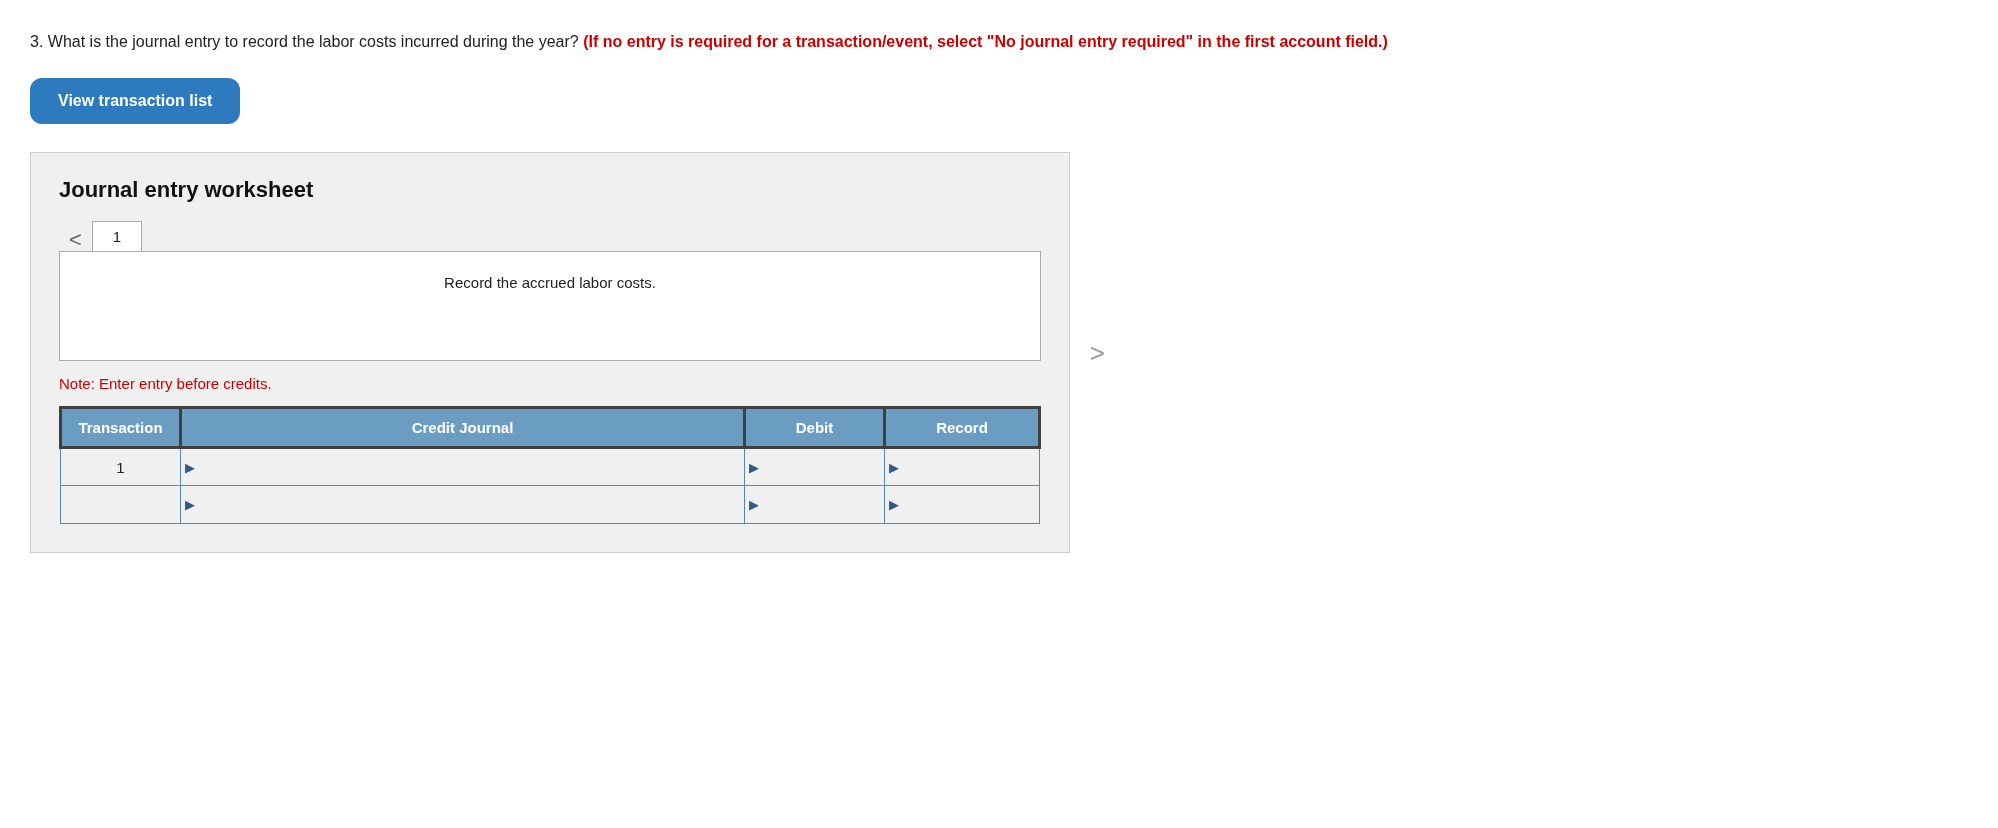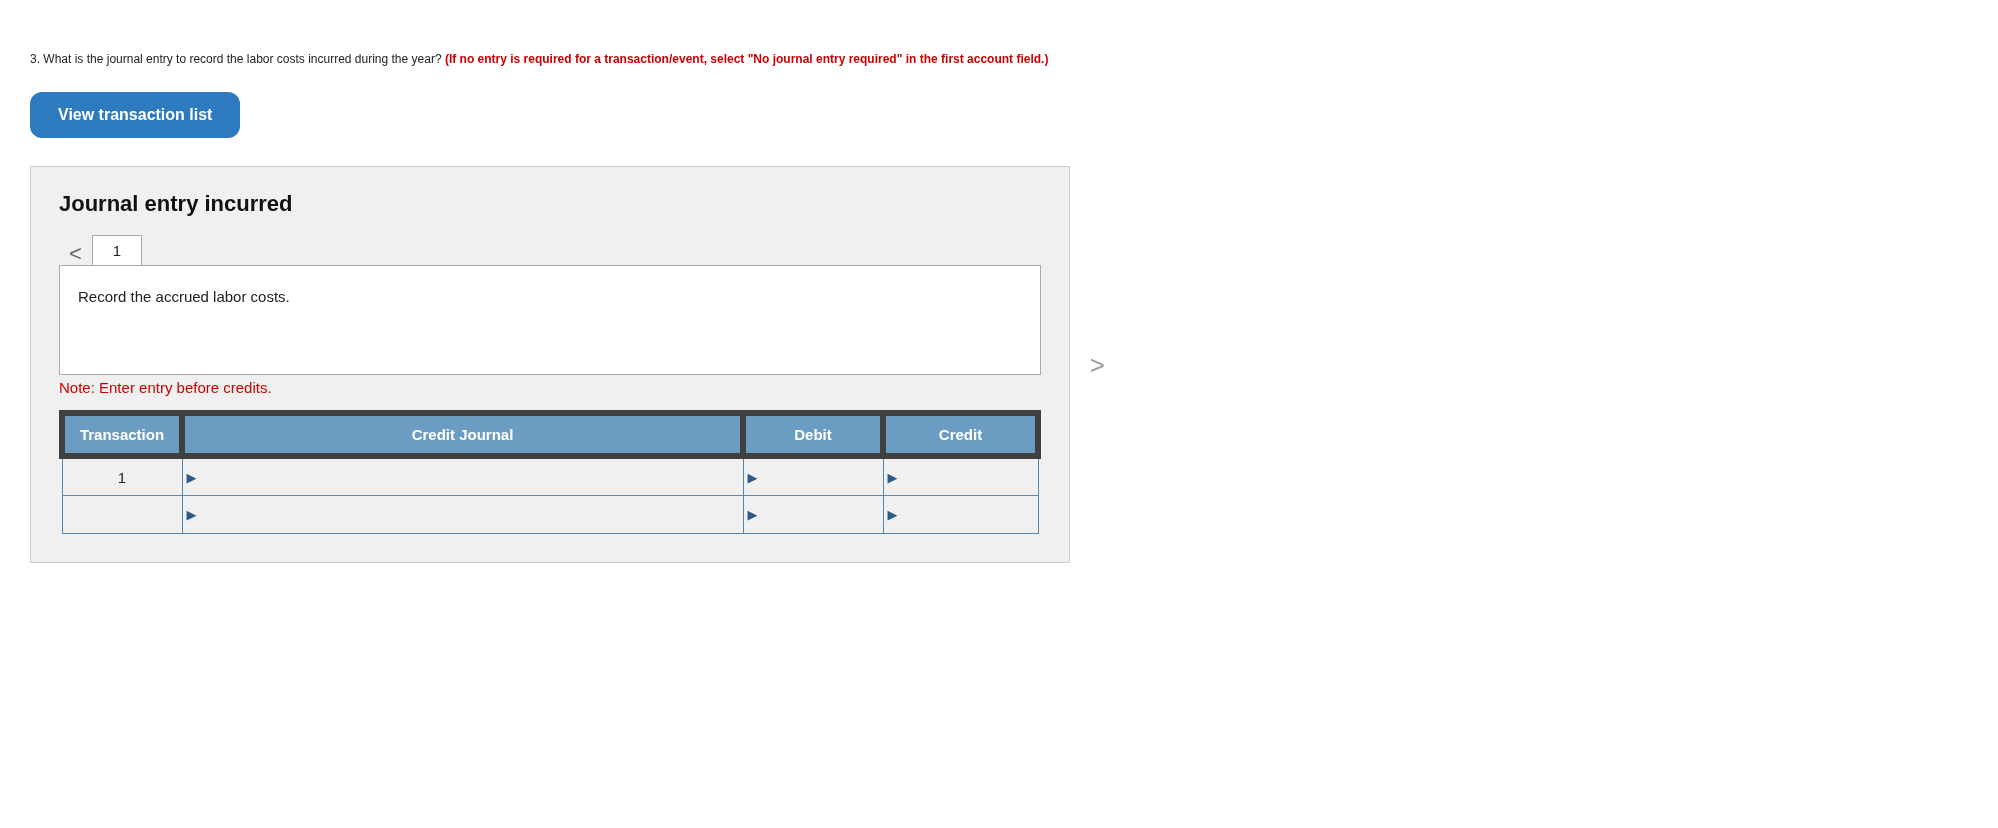--- a/index.html
+++ b/index.html
@@ -10,25 +10,24 @@
 
     body {
       font-family: Arial, sans-serif;
       background: #ffffff;
       padding: 30px 30px;
       font-size: 16px;
       color: #222;
     }
 
     .question-text {
-      font-size: 12px;
+      font-size: 16px;
       line-height: 1.5;
       margin-bottom: 24px;
       color: #222;
-      margin-top: 20px;
     }
 
     .question-text .highlight {
       color: #cc0000;
       font-weight: bold;
     }
 
     .view-btn {
       background-color: #2e7abf;
       color: #ffffff;
@@ -82,22 +81,23 @@
       color: #222;
       cursor: pointer;
       min-width: 50px;
       text-align: center;
     }
 
     .worksheet-body {
       background: #ffffff;
       border: 1px solid #aaaaaa;
       padding: 20px 18px;
-      margin-bottom: 4px;
+      margin-bottom: 14px;
       min-height: 110px;
+      text-align: center;
     }
 
     .worksheet-description {
       font-size: 15px;
       color: #222;
       line-height: 1.5;
     }
 
     .note-text {
       color: #cc0000;
@@ -110,21 +110,21 @@
       width: 100%;
       border-collapse: collapse;
       font-size: 15px;
     }
 
     .journal-table thead tr th {
       background-color: #6b9dc2;
       color: #ffffff;
       font-weight: bold;
       padding: 10px 8px;
-      border: 6px solid #404040;
+      border: 3px solid #404040;
       text-align: center;
     }
 
     .journal-table thead tr th.col-transaction {
       width: 120px;
     }
 
     .journal-table thead tr th.col-journal {
       text-align: center;
     }
@@ -199,40 +199,40 @@
   <p class="question-text">
     <span>3</span>.
     <span>What is the journal entry to record the labor costs incurred during the year?</span>
     <span class="highlight">(If no entry is required for a transaction/event, select "No journal entry required" in the first account field.)</span>
   </p>
 </div>
 
 <button class="view-btn">View transaction list</button>
 
 <div class="worksheet-container">
-  <h2 class="worksheet-title">Journal entry incurred</h2>
+  <h2 class="worksheet-title">Journal entry worksheet</h2>
 
   <div class="tab-nav">
     <span class="nav-arrow">&lt;</span>
     <div class="tab-item">1</div>
   </div>
 
   <div class="worksheet-body">
     <p class="worksheet-description">Record the accrued labor costs.</p>
   </div>
 
   <p class="note-text">Note: Enter entry before credits.</p>
 
   <table class="journal-table">
     <thead>
       <tr>
         <th class="col-transaction">Transaction</th>
         <th class="col-journal">Credit Journal</th>
         <th class="col-debit">Debit</th>
-        <th class="col-credit">Credit</th>
+        <th class="col-credit">Record</th>
       </tr>
     </thead>
     <tbody>
       <tr>
         <td class="td-transaction">1</td>
         <td class="td-input">
           <div class="td-input-inner">
             <span class="dropdown-arrow">▶</span>
             <input class="cell-input" type="text" value="" style="">
           </div>

